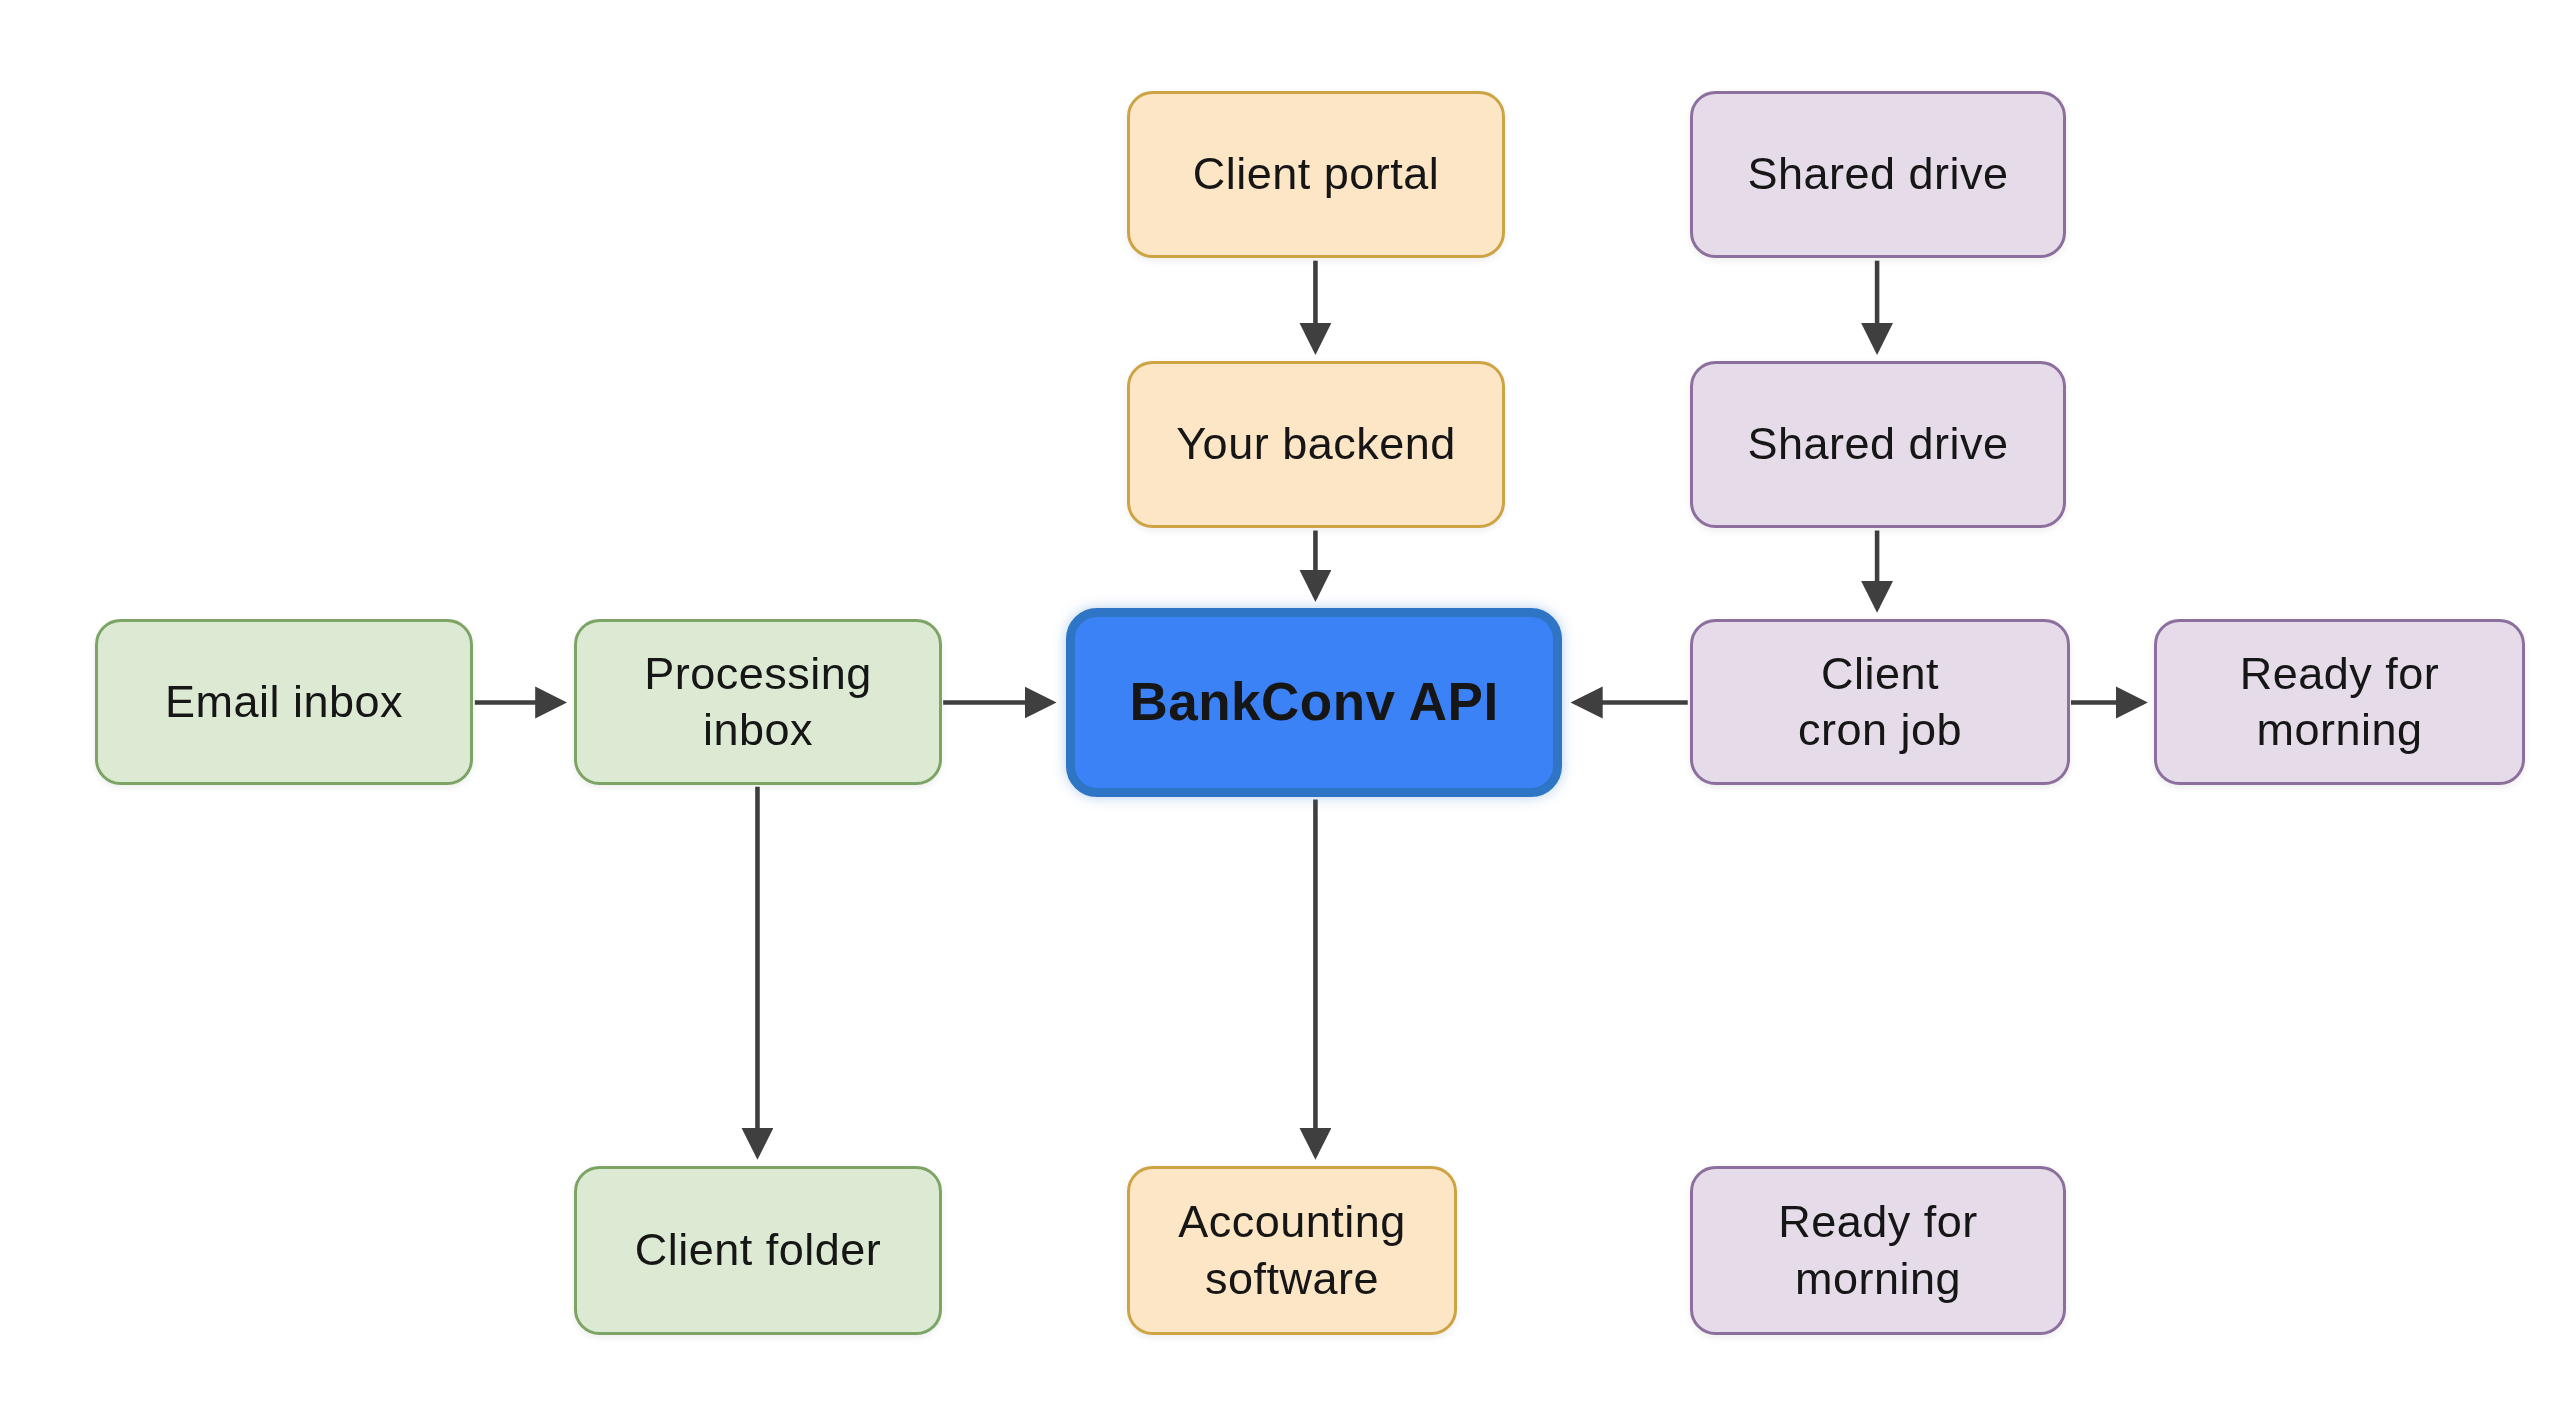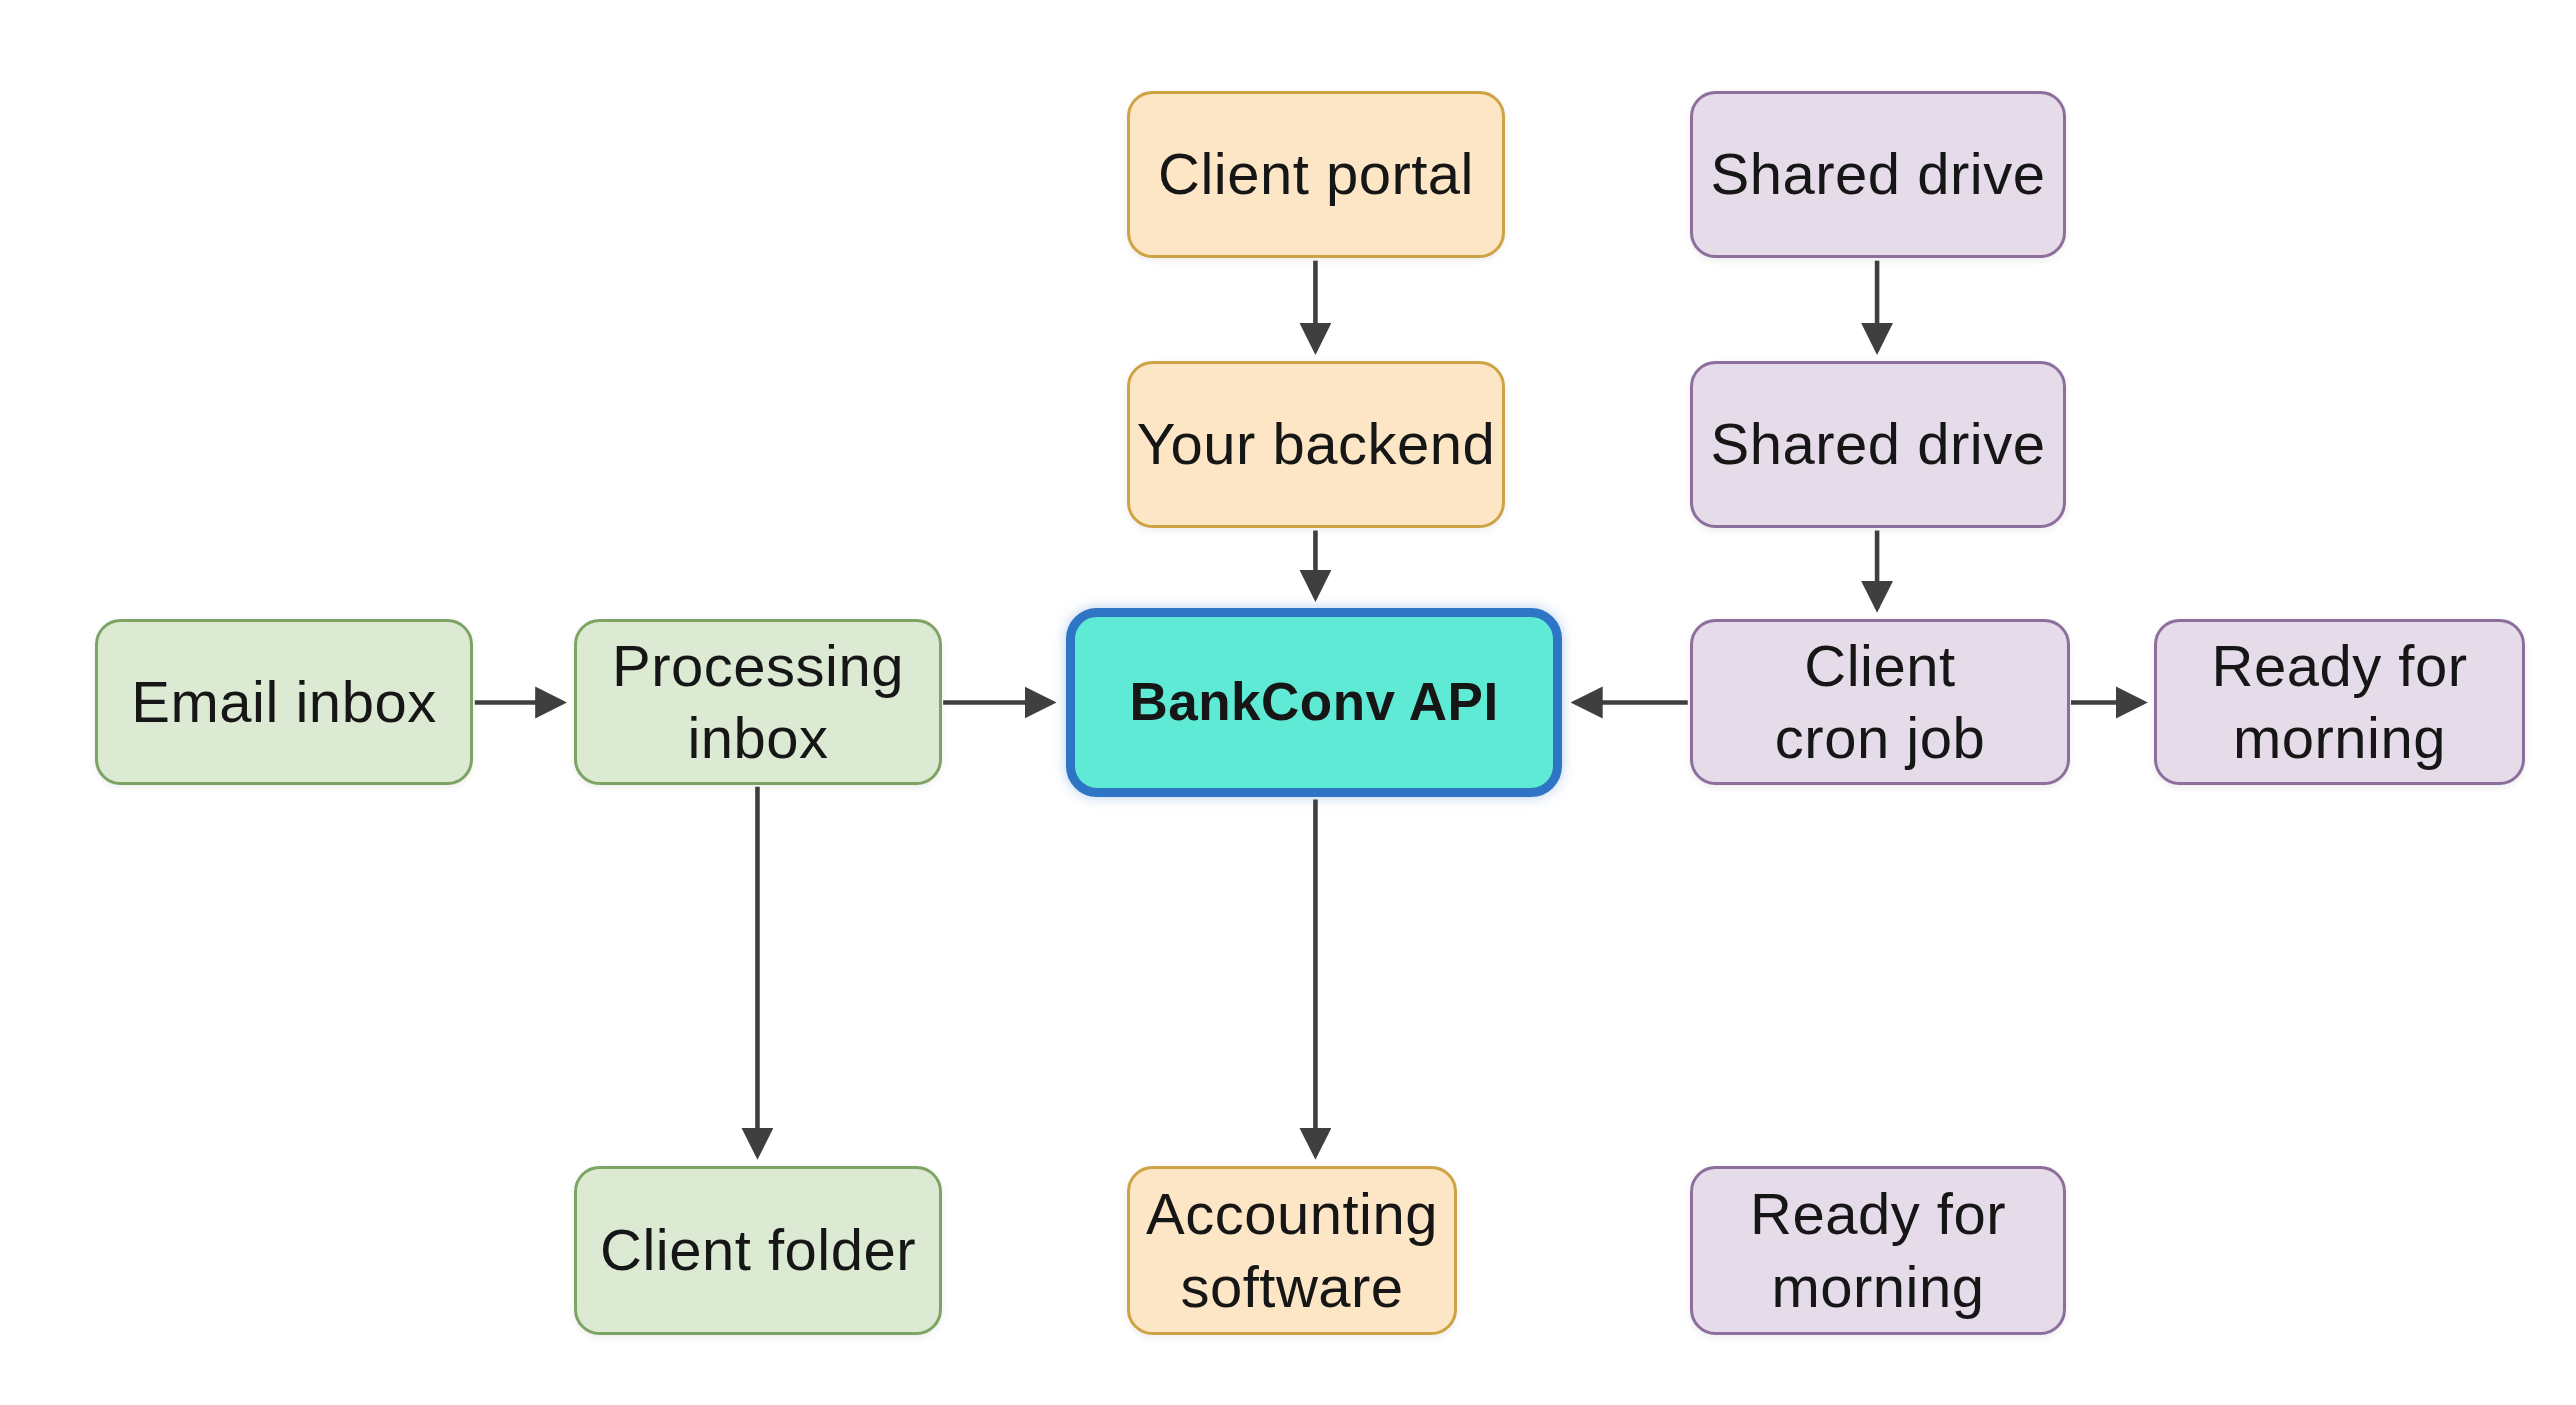--- a/index.html
+++ b/index.html
@@ -20,31 +20,31 @@
     display: flex;
     align-items: center;
     justify-content: center;
     text-align: center;
     border-radius: 25.6px;
     box-sizing: border-box;
     border: 3.7px solid transparent;
     box-shadow: 0 2.7px 7.3px rgba(0,0,0,0.07);
   }
   .node .label {
-    font-size: 58px;
+    font-size: 45px;
     line-height: 1.25;
     color: #161616;
     white-space: pre-line;
     letter-spacing: 0.5px;
   }
   .node.orange { background: #fce6c5; border-color: #cda344; }
   .node.green  { background: #dcead4; border-color: #7da465; }
   .node.purple { background: #e5dbe9; border-color: #8d6f9e; }
   .node.blue {
-    background: #5eead4;
+    background: #3b82f6;
     border: 9.1px solid #2e75c5;
     border-radius: 31px;
     box-shadow: 0 0 12.8px rgba(46,117,197,0.35);
   }
   .node.blue .label {
     font-weight: 700;
     font-size: 53px;
     letter-spacing: 0.5px;
   }
 

